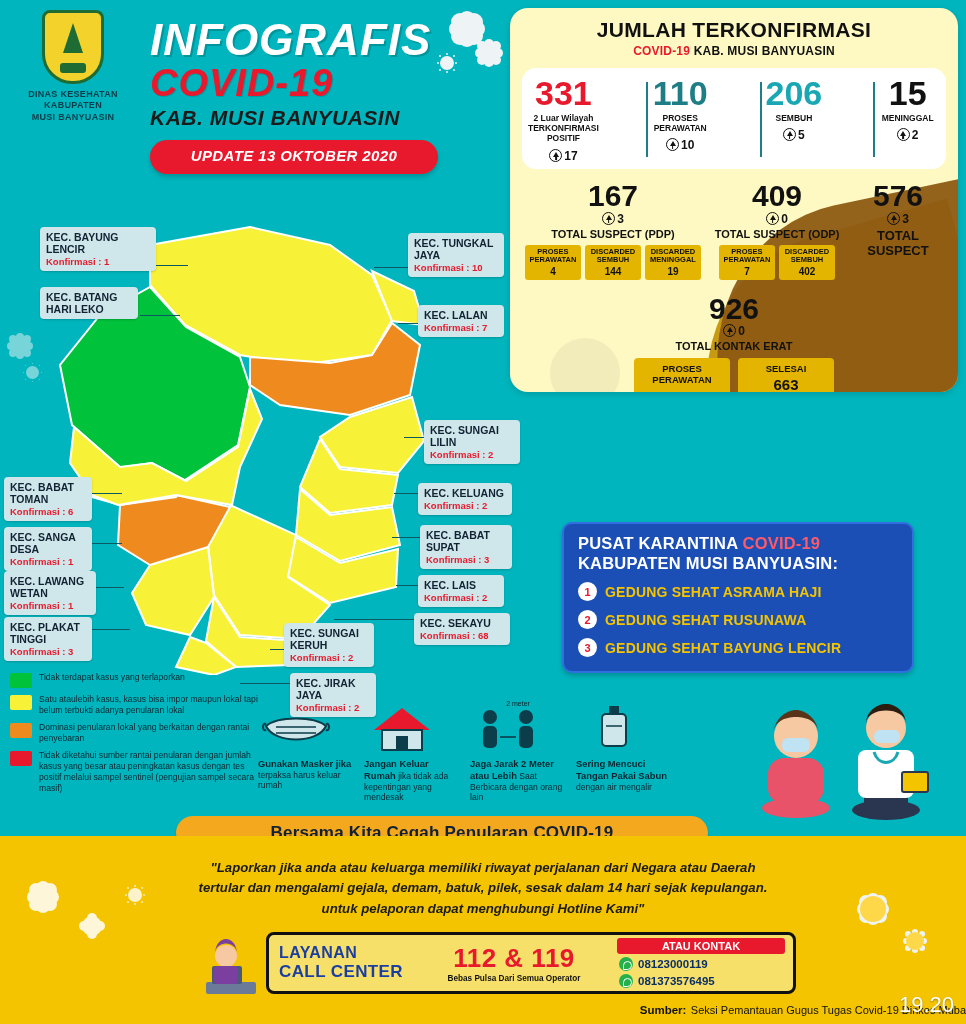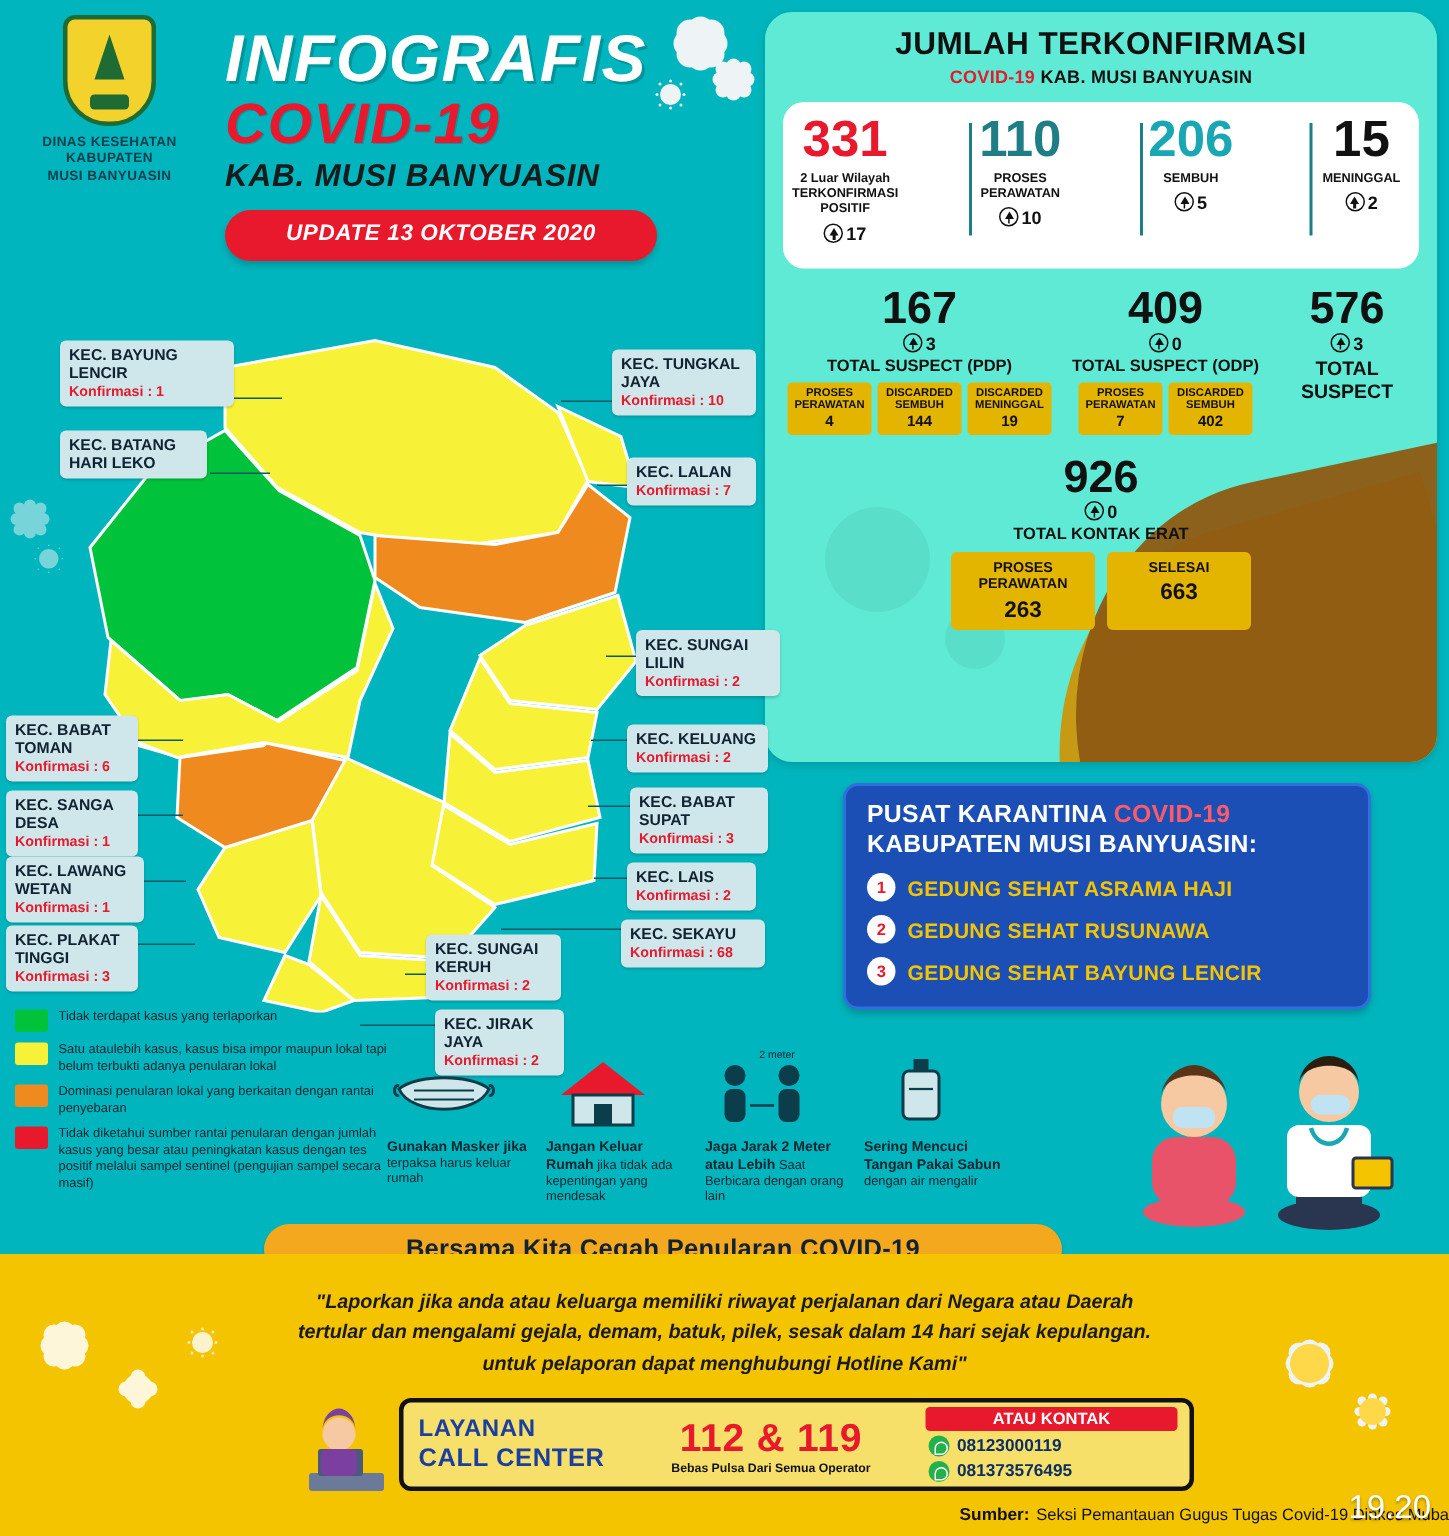--- a/index.html
+++ b/index.html
@@ -67,22 +67,22 @@
   }
   .v-dots { box-shadow:
       0 -9px 0 -6px #eef4f6, 0 9px 0 -6px #eef4f6,
       -9px 0 0 -6px #eef4f6, 9px 0 0 -6px #eef4f6,
       -7px -7px 0 -6px #eef4f6, 7px 7px 0 -6px #eef4f6,
       7px -7px 0 -6px #eef4f6, -7px 7px 0 -6px #eef4f6;
   }
 
   
   .ypanel {
-    position:absolute; left:510px; top:8px; width:448px; height:500px;
-    background:#5eead4; border-radius:18px; overflow:hidden;
+    position:absolute; left:510px; top:8px; width:448px; height:384px;
+    background:#fef9c3; border-radius:18px; overflow:hidden;
     box-shadow:0 2px 6px rgba(0,0,0,.15);
   }
   .ypanel .swoosh{
     position:absolute; right:-60px; bottom:-140px; width:300px; height:330px;
     background:#8d5a12; border-radius:50% 0 0 50%; opacity:.95;
     transform:rotate(-12deg);
   }
   .ypanel .swoosh2{
     position:absolute; right:-40px; bottom:-170px; width:290px; height:330px;
     background:#c79a16; border-radius:50% 0 0 50%;
@@ -91,21 +91,21 @@
   .ghost-virus{
     position:absolute; border-radius:50%; background:rgba(0,0,0,.05);
   }
   .yhead { position:relative; padding:10px 14px 2px; text-align:center; }
   .yhead .l1 { font-size:21px; font-weight:bold; color:#111; letter-spacing:.3px; }
   .yhead .l2 { font-size:12px; font-weight:bold; color:#111; letter-spacing:.2px; margin-top:2px;}
   .yhead .l2 .red { color:#e8192c; }
 
   .white-card {
     position:relative; margin:8px 12px 0; background:#fff; border-radius:14px;
-    display:flex; padding:8px 4px 16px;gap:45px;
+    display:flex; padding:8px 4px 6px;gap:45px;
   }
   .wc-col { flex:1; text-align:center; position:relative; padding:0 2px; }
   .wc-col + .wc-col:before{
     content:""; position:absolute; left:0; top:6px; bottom:6px; width:2px; background:#1f7d86;
   }
   .wc-num { font-size:34px; font-weight:bold; line-height:1; }
   .wc-sub { font-size:8.5px; font-weight:bold; color:#111; line-height:1.2; margin-top:3px; }
   .wc-delta { margin-top:5px; font-size:12px; font-weight:bold; color:#111; }
   .arrow-up {
     display:inline-block; width:13px; height:13px; border:1.6px solid #111; border-radius:50%;

